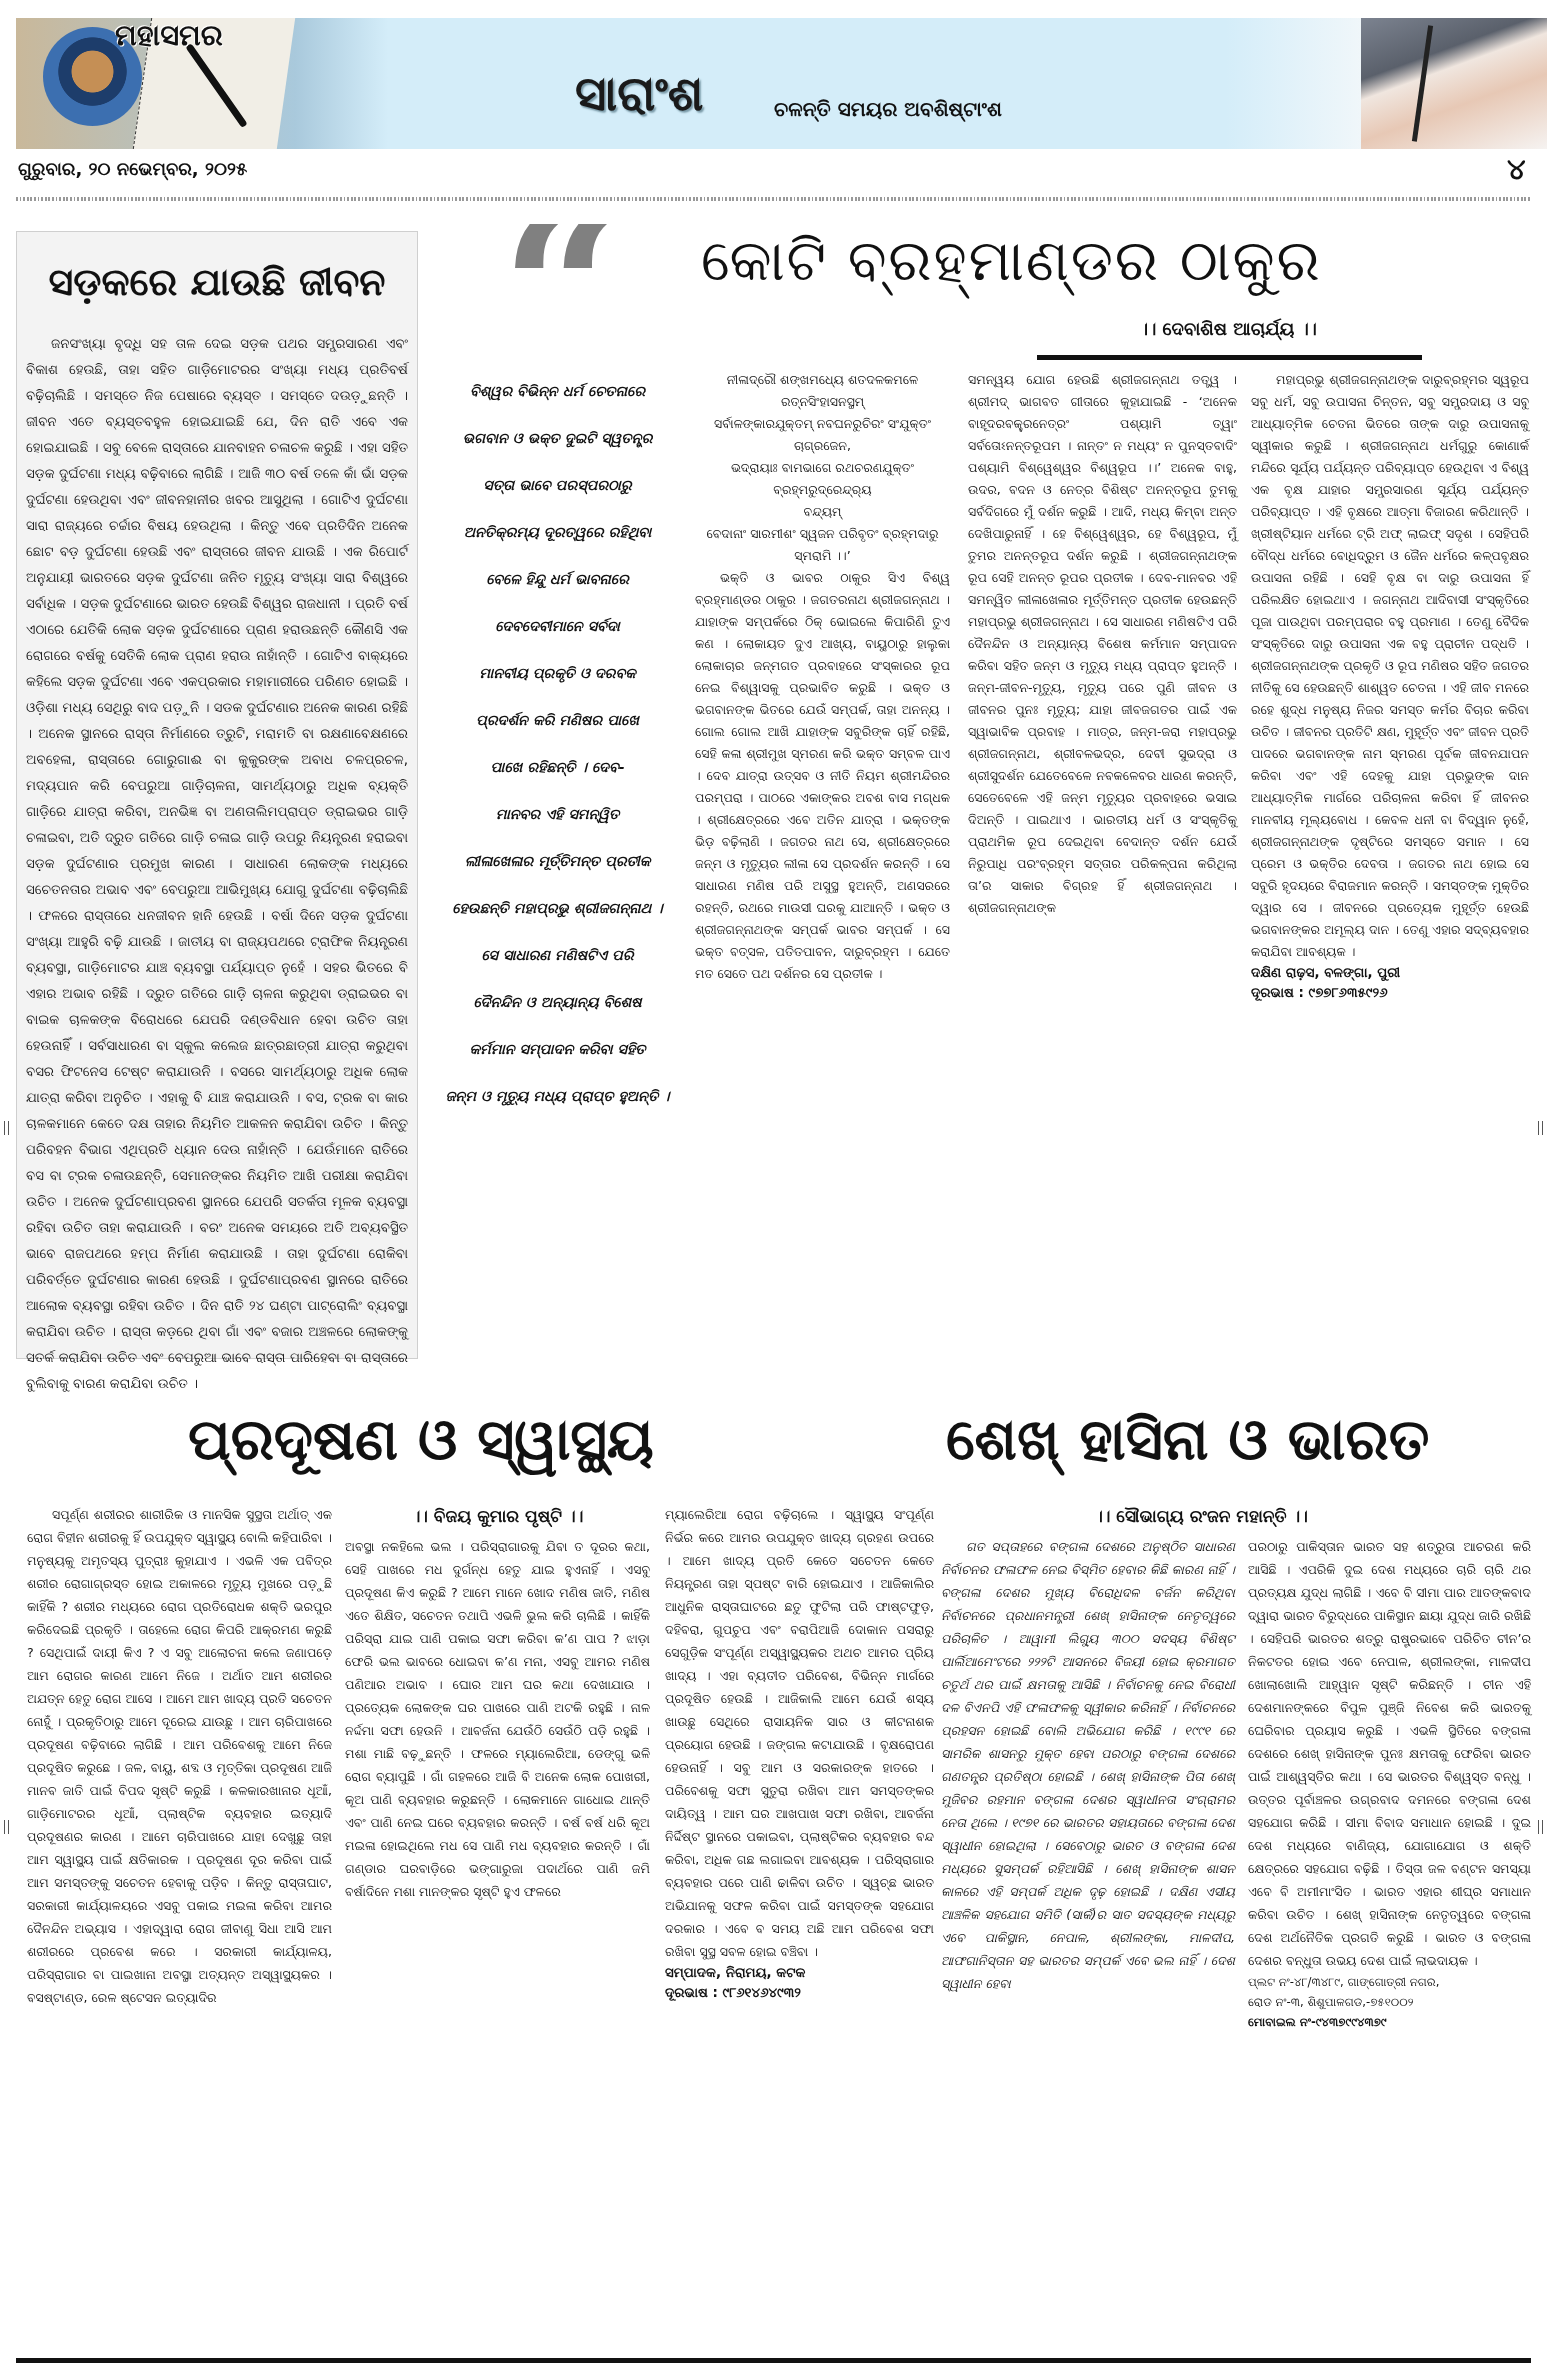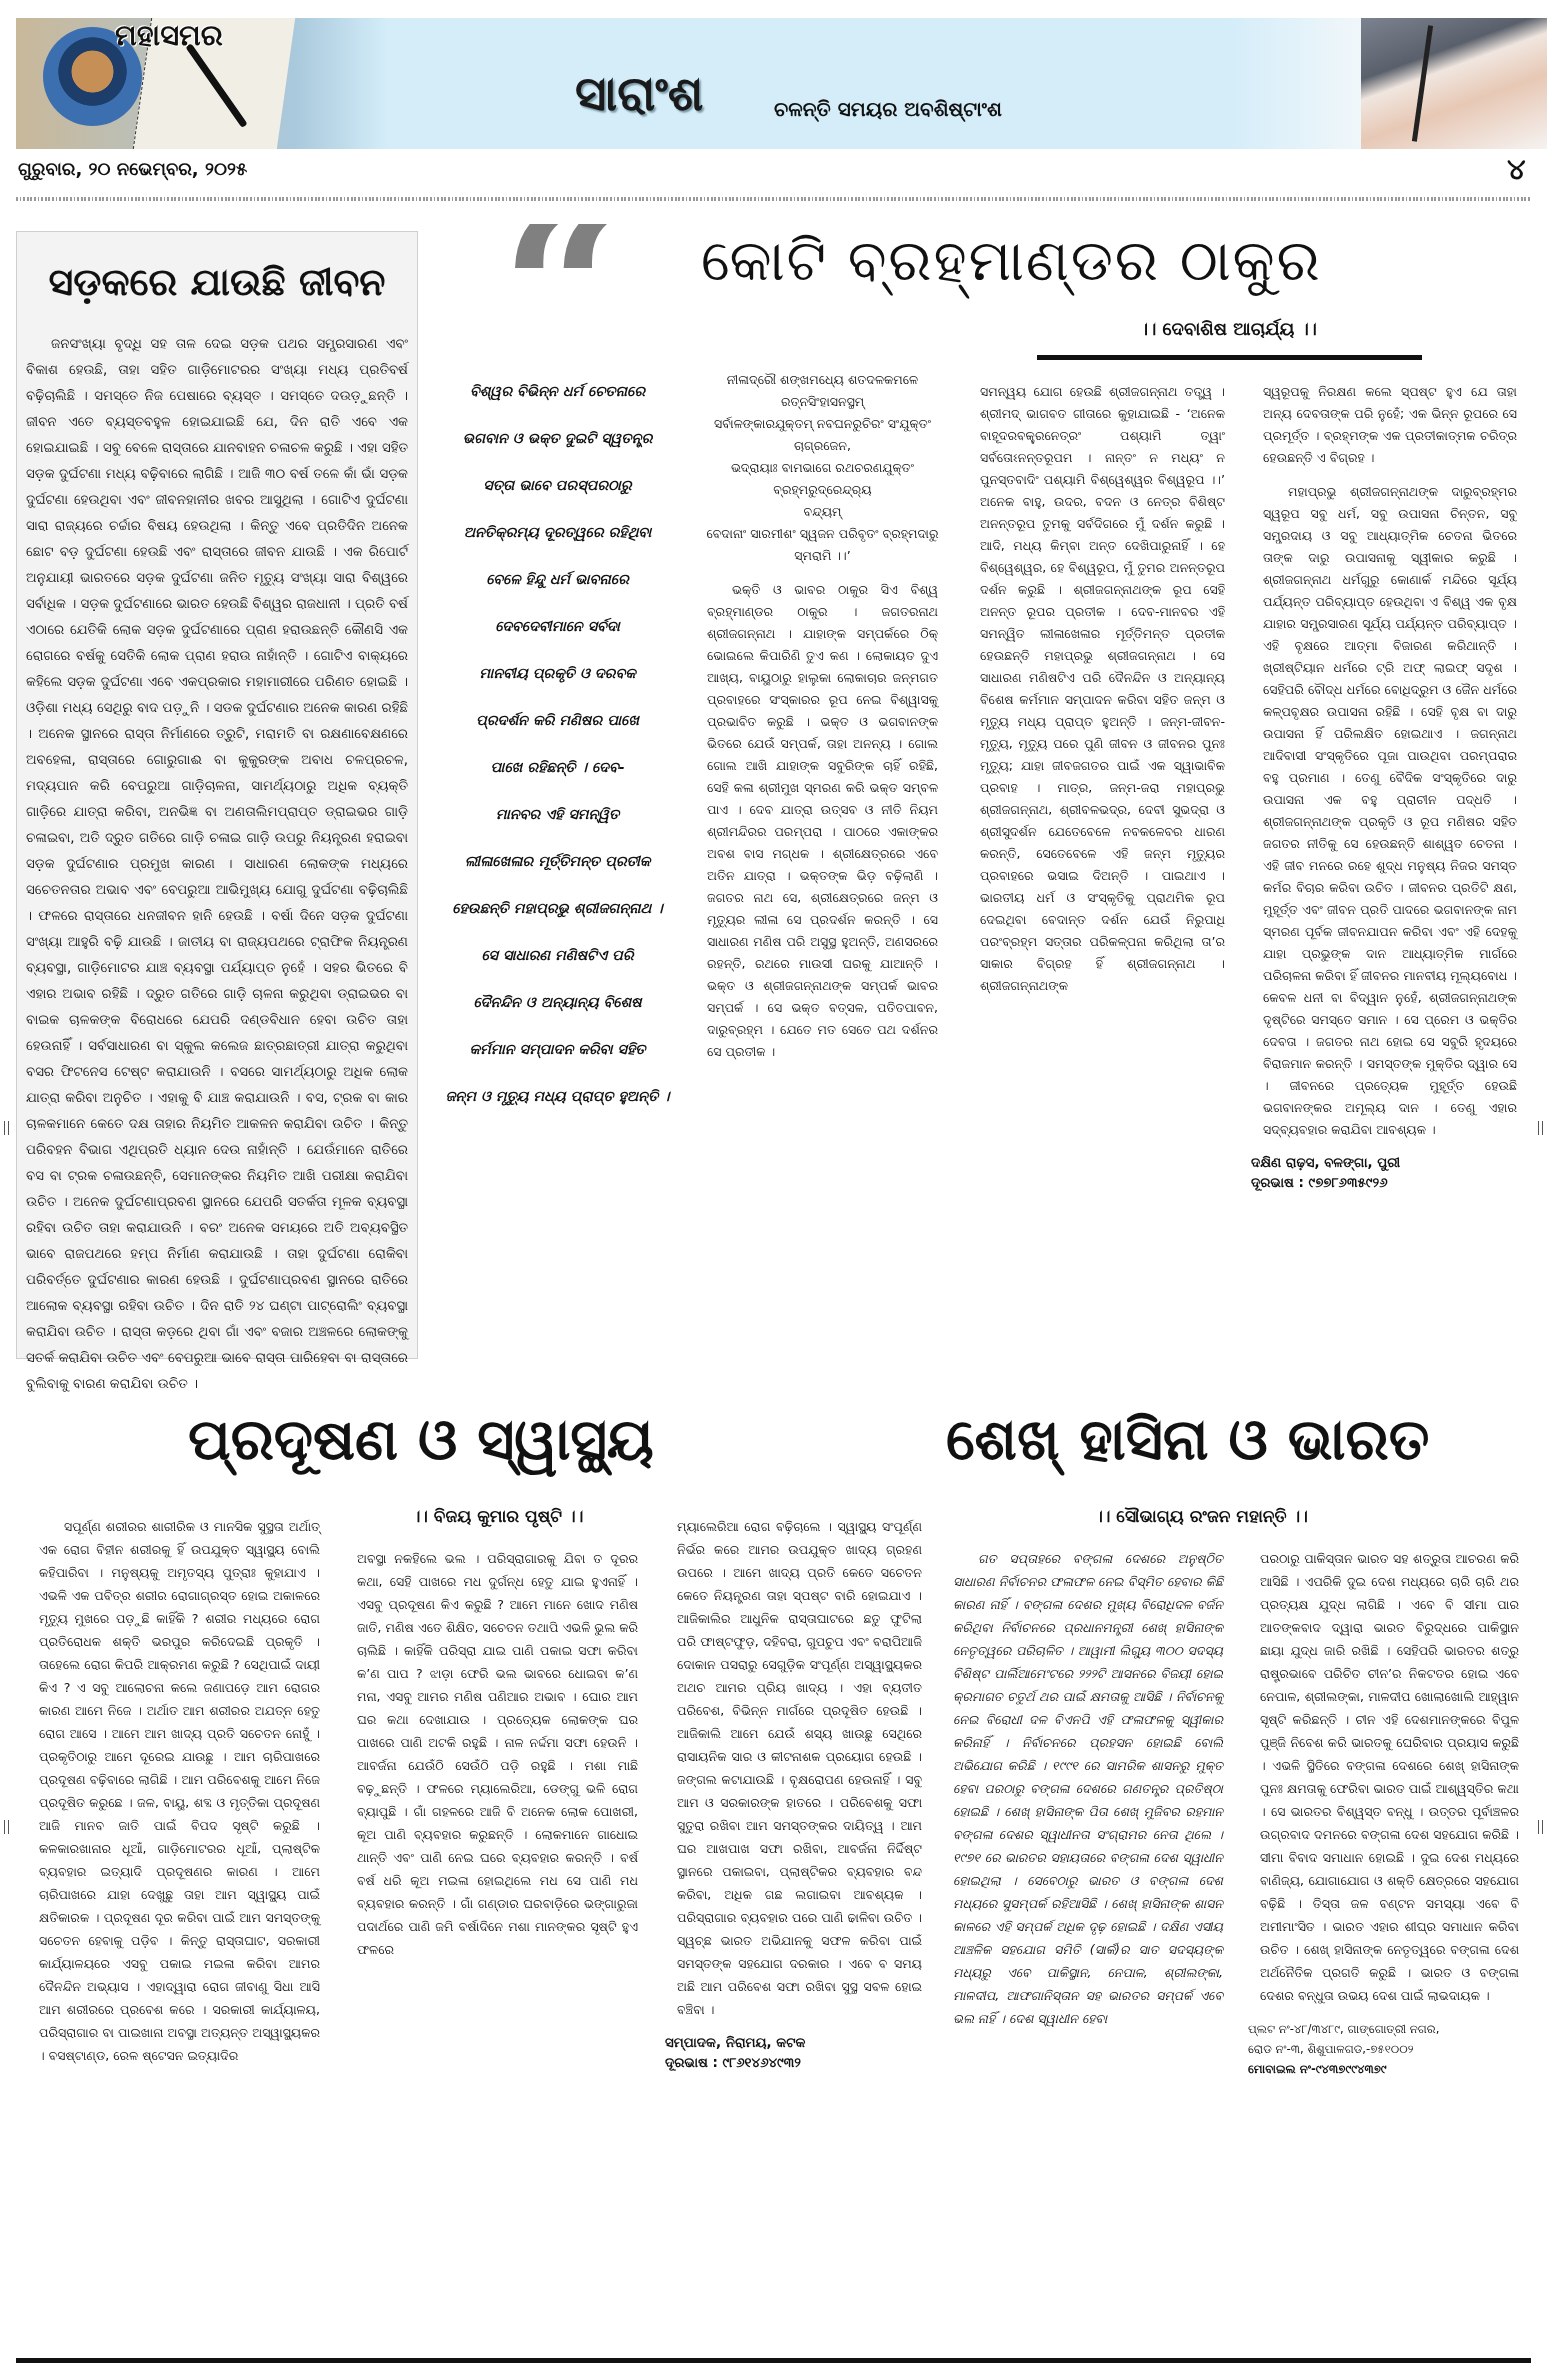--- a/index.html
+++ b/index.html
@@ -25,21 +25,21 @@
   
   .quote{position:absolute;left:439px;top:224px;width:237px;text-align:center;}
   .quote-mark{font-family:"DejaVu Serif",serif;font-size:215px;line-height:134px;color:#808080;font-weight:bold;height:126px;overflow:hidden;letter-spacing:-9px;}
   .quote-lines{margin-top:18px;}
   .quote-line{font-style:italic;font-weight:bold;font-size:14.3px;line-height:47px;white-space:nowrap;text-align:center;}
   
   .main-headline{position:absolute;left:701px;top:215px;width:807px;font-size:57px;line-height:90px;font-weight:normal;white-space:nowrap;letter-spacing:1.8px;}
   .byline{position:absolute;left:1040px;top:318px;width:377px;text-align:center;font-size:18px;font-weight:bold;}
   .byline-rule{position:absolute;left:1037px;top:355px;width:385px;height:4.5px;background:#111;}
   .col{position:absolute;font-size:12.6px;line-height:22px;text-align:justify;}
-  .col p{margin:12px;}
+  .col p{margin:0;}
   .verse{text-align:center;}
   .sig{text-align:left;font-weight:bold;font-size:13.4px;line-height:20px;}
   
   .headline-b{position:absolute;font-size:57px;font-weight:bold;line-height:81px;white-space:nowrap;}
   .byline-b{position:absolute;font-size:17px;font-weight:bold;text-align:center;}
   .bottom-rule{position:absolute;left:16px;top:2358px;width:1515px;height:5.4px;background:#111;}
   .tick{position:absolute;width:5.4px;height:14.3px;border-left:1.8px solid #555;border-right:1.8px solid #555;box-sizing:border-box;}
 </style>
 </head>
 <body>
@@ -99,21 +99,20 @@
       <div>ବନ୍ଦ୍ୟମ୍</div>
       <div>ବେଦାନାଂ ସାରମୀଶଂ ସ୍ୱଜନ ପରିବୃତଂ ବ୍ରହ୍ମଦାରୁ</div>
       <div>ସ୍ମରାମି ।।’</div>
     </div>
   <p class="indent">ଭକ୍ତି ଓ ଭାବର ଠାକୁର ସିଏ ବିଶ୍ୱ ବ୍ରହ୍ମାଣ୍ଡର ଠାକୁର । ଜଗତରନାଥ ଶ୍ରୀଜଗନ୍ନାଥ । ଯାହାଙ୍କ ସମ୍ପର୍କରେ ଠିକ୍ ଭୋଇଲେ କିପାରିଣି ତୁଏ କଣ । ଲୋକାୟତ ଦୁଏ ଆଖ୍ୟ, ବାୟୁଠାରୁ ହାଲୁକା ଲୋକାଚାର ଜନ୍ମଗତ ପ୍ରବାହରେ ସଂସ୍କାରର ରୂପ ନେଇ ବିଶ୍ୱାସକୁ ପ୍ରଭାବିତ କରୁଛି । ଭକ୍ତ ଓ ଭଗବାନଙ୍କ ଭିତରେ ଯେଉଁ ସମ୍ପର୍କ, ତାହା ଅନନ୍ୟ । ଗୋଲ ଗୋଲ ଆଖି ଯାହାଙ୍କ ସବୁରିଙ୍କ ଚାହିଁ ରହିଛି, ସେହି କଳା ଶ୍ରୀମୁଖ ସ୍ମରଣ କରି ଭକ୍ତ ସମ୍ବଳ ପାଏ । ଦେବ ଯାତ୍ରା ଉତ୍ସବ ଓ ନୀତି ନିୟମ ଶ୍ରୀମନ୍ଦିରର ପରମ୍ପରା । ପାଠରେ ଏକାଙ୍କର ଅବଶ ବାସ ମଗ୍ଧକ । ଶ୍ରୀକ୍ଷେତ୍ରରେ ଏବେ ଅତିନ ଯାତ୍ରା । ଭକ୍ତଙ୍କ ଭିଡ଼ ବଢ଼ିଲାଣି । ଜଗତର ନାଥ ସେ, ଶ୍ରୀକ୍ଷେତ୍ରରେ ଜନ୍ମ ଓ ମୃତ୍ୟୁର ଲୀଳା ସେ ପ୍ରଦର୍ଶନ କରନ୍ତି । ସେ ସାଧାରଣ ମଣିଷ ପରି ଅସୁସ୍ଥ ହୁଅନ୍ତି, ଅଣସରରେ ରହନ୍ତି, ରଥରେ ମାଉସୀ ଘରକୁ ଯାଆନ୍ତି । ଭକ୍ତ ଓ ଶ୍ରୀଜଗନ୍ନାଥଙ୍କ ସମ୍ପର୍କ ଭାବର ସମ୍ପର୍କ । ସେ ଭକ୍ତ ବତ୍ସଳ, ପତିତପାବନ, ଦାରୁବ୍ରହ୍ମ । ଯେତେ ମତ ସେତେ ପଥ ଦର୍ଶନର ସେ ପ୍ରତୀକ ।</p>
 </div>
 <div class="col" style="left:968px;top:369px;width:269px;">
   <p>ସମନ୍ୱୟ ଯୋଗ ହେଉଛି ଶ୍ରୀଜଗନ୍ନାଥ ତତ୍ତ୍ୱ । ଶ୍ରୀମଦ୍ ଭାଗବତ ଗୀତାରେ କୁହାଯାଇଛି - ‘ଅନେକ ବାହୂଦରବକ୍ତ୍ରନେତ୍ରଂ ପଶ୍ୟାମି ତ୍ୱାଂ ସର୍ବତୋଽନନ୍ତରୂପମ । ନାନ୍ତଂ ନ ମଧ୍ୟଂ ନ ପୁନସ୍ତବାଦିଂ ପଶ୍ୟାମି ବିଶ୍ୱେଶ୍ୱର ବିଶ୍ୱରୂପ ।।’ ଅନେକ ବାହୁ, ଉଦର, ବଦନ ଓ ନେତ୍ର ବିଶିଷ୍ଟ ଅନନ୍ତରୂପ ତୁମକୁ ସର୍ବଦିଗରେ ମୁଁ ଦର୍ଶନ କରୁଛି । ଆଦି, ମଧ୍ୟ କିମ୍ବା ଅନ୍ତ ଦେଖିପାରୁନାହିଁ । ହେ ବିଶ୍ୱେଶ୍ୱର, ହେ ବିଶ୍ୱରୂପ, ମୁଁ ତୁମର ଅନନ୍ତରୂପ ଦର୍ଶନ କରୁଛି । ଶ୍ରୀଜଗନ୍ନାଥଙ୍କ ରୂପ ସେହି ଅନନ୍ତ ରୂପର ପ୍ରତୀକ । ଦେବ-ମାନବର ଏହି ସମନ୍ୱିତ ଲୀଳାଖେଳାର ମୂର୍ତ୍ତିମନ୍ତ ପ୍ରତୀକ ହେଉଛନ୍ତି ମହାପ୍ରଭୁ ଶ୍ରୀଜଗନ୍ନାଥ । ସେ ସାଧାରଣ ମଣିଷଟିଏ ପରି ଦୈନନ୍ଦିନ ଓ ଅନ୍ୟାନ୍ୟ ବିଶେଷ କର୍ମମାନ ସମ୍ପାଦନ କରିବା ସହିତ ଜନ୍ମ ଓ ମୃତ୍ୟୁ ମଧ୍ୟ ପ୍ରାପ୍ତ ହୁଅନ୍ତି । ଜନ୍ମ-ଜୀବନ-ମୃତ୍ୟୁ, ମୃତ୍ୟୁ ପରେ ପୁଣି ଜୀବନ ଓ ଜୀବନର ପୁନଃ ମୃତ୍ୟୁ; ଯାହା ଜୀବଜଗତର ପାଇଁ ଏକ ସ୍ୱାଭାବିକ ପ୍ରବାହ । ମାତ୍ର, ଜନ୍ମ-ଜରା ମହାପ୍ରଭୁ ଶ୍ରୀଜଗନ୍ନାଥ, ଶ୍ରୀବଳଭଦ୍ର, ଦେବୀ ସୁଭଦ୍ରା ଓ ଶ୍ରୀସୁଦର୍ଶନ ଯେତେବେଳେ ନବକଳେବର ଧାରଣ କରନ୍ତି, ସେତେବେଳେ ଏହି ଜନ୍ମ ମୃତ୍ୟୁର ପ୍ରବାହରେ ଭସାଇ ଦିଅନ୍ତି । ପାଇଥାଏ । ଭାରତୀୟ ଧର୍ମ ଓ ସଂସ୍କୃତିକୁ ପ୍ରାଥମିକ ରୂପ ଦେଇଥିବା ବେଦାନ୍ତ ଦର୍ଶନ ଯେଉଁ ନିରୁପାଧି ପରଂବ୍ରହ୍ମ ସତ୍ତାର ପରିକଳ୍ପନା କରିଥିଲା ତା’ର ସାକାର ବିଗ୍ରହ ହିଁ ଶ୍ରୀଜଗନ୍ନାଥ । ଶ୍ରୀଜଗନ୍ନାଥଙ୍କ</p>
 </div>
 <div class="col" style="left:1251px;top:369px;width:278px;">
-  <p>ସ୍ୱରୂପକୁ ନିରକ୍ଷଣ କଲେ ସ୍ପଷ୍ଟ ହୁଏ ଯେ ତାହା ଅନ୍ୟ ଦେବତାଙ୍କ ପରି ନୁହେଁ; ଏକ ଭିନ୍ନ ରୂପରେ ସେ ପ୍ରମୂର୍ତ୍ତ । ବ୍ରହ୍ମଙ୍କ ଏକ ପ୍ରତୀକାତ୍ମକ ଚରିତ୍ର ହେଉଛନ୍ତି ଏ ବିଗ୍ରହ ।</p>
   <p class="indent">ମହାପ୍ରଭୁ ଶ୍ରୀଜଗନ୍ନାଥଙ୍କ ଦାରୁବ୍ରହ୍ମର ସ୍ୱରୂପ ସବୁ ଧର୍ମ, ସବୁ ଉପାସନା ଚିନ୍ତନ, ସବୁ ସମ୍ପ୍ରଦାୟ ଓ ସବୁ ଆଧ୍ୟାତ୍ମିକ ଚେତନା ଭିତରେ ତାଙ୍କ ଦାରୁ ଉପାସନାକୁ ସ୍ୱୀକାର କରୁଛି । ଶ୍ରୀଜଗନ୍ନାଥ ଧର୍ମଗୁରୁ କୋଣାର୍କ ମନ୍ଦିରେ ସୂର୍ଯ୍ୟ ପର୍ଯ୍ୟନ୍ତ ପରିବ୍ୟାପ୍ତ ହେଉଥିବା ଏ ବିଶ୍ୱ ଏକ ବୃକ୍ଷ ଯାହାର ସମ୍ପ୍ରସାରଣ ସୂର୍ଯ୍ୟ ପର୍ଯ୍ୟନ୍ତ ପରିବ୍ୟାପ୍ତ । ଏହି ବୃକ୍ଷରେ ଆତ୍ମା ବିଜାରଣ କରିଥାନ୍ତି । ଖ୍ରୀଷ୍ଟିୟାନ ଧର୍ମରେ ଟ୍ରି ଅଫ୍ ଲାଇଫ୍ ସଦୃଶ । ସେହିପରି ବୌଦ୍ଧ ଧର୍ମରେ ବୋଧିଦ୍ରୁମ ଓ ଜୈନ ଧର୍ମରେ କଳ୍ପବୃକ୍ଷର ଉପାସନା ରହିଛି । ସେହି ବୃକ୍ଷ ବା ଦାରୁ ଉପାସନା ହିଁ ପରିଲକ୍ଷିତ ହୋଇଥାଏ । ଜଗନ୍ନାଥ ଆଦିବାସୀ ସଂସ୍କୃତିରେ ପୂଜା ପାଉଥିବା ପରମ୍ପରାର ବହୁ ପ୍ରମାଣ । ତେଣୁ ବୈଦିକ ସଂସ୍କୃତିରେ ଦାରୁ ଉପାସନା ଏକ ବହୁ ପ୍ରାଚୀନ ପଦ୍ଧତି । ଶ୍ରୀଜଗନ୍ନାଥଙ୍କ ପ୍ରକୃତି ଓ ରୂପ ମଣିଷର ସହିତ ଜଗତର ନୀତିକୁ ସେ ହେଉଛନ୍ତି ଶାଶ୍ୱତ ଚେତନା । ଏହି ଜୀବ ମନରେ ରହେ ଶୁଦ୍ଧ ମନୁଷ୍ୟ ନିଜର ସମସ୍ତ କର୍ମର ବିଚାର କରିବା ଉଚିତ । ଜୀବନର ପ୍ରତିଟି କ୍ଷଣ, ମୁହୂର୍ତ୍ତ ଏବଂ ଜୀବନ ପ୍ରତି ପାଦରେ ଭଗବାନଙ୍କ ନାମ ସ୍ମରଣ ପୂର୍ବକ ଜୀବନଯାପନ କରିବା ଏବଂ ଏହି ଦେହକୁ ଯାହା ପ୍ରଭୁଙ୍କ ଦାନ ଆଧ୍ୟାତ୍ମିକ ମାର୍ଗରେ ପରିଚାଳନା କରିବା ହିଁ ଜୀବନର ମାନବୀୟ ମୂଲ୍ୟବୋଧ । କେବଳ ଧନୀ ବା ବିଦ୍ୱାନ ନୁହେଁ, ଶ୍ରୀଜଗନ୍ନାଥଙ୍କ ଦୃଷ୍ଟିରେ ସମସ୍ତେ ସମାନ । ସେ ପ୍ରେମ ଓ ଭକ୍ତିର ଦେବତା । ଜଗତର ନାଥ ହୋଇ ସେ ସବୁରି ହୃଦୟରେ ବିରାଜମାନ କରନ୍ତି । ସମସ୍ତଙ୍କ ମୁକ୍ତିର ଦ୍ୱାର ସେ । ଜୀବନରେ ପ୍ରତ୍ୟେକ ମୁହୂର୍ତ୍ତ ହେଉଛି ଭଗବାନଙ୍କର ଅମୂଲ୍ୟ ଦାନ । ତେଣୁ ଏହାର ସଦ୍‌ବ୍ୟବହାର କରାଯିବା ଆବଶ୍ୟକ ।</p>
   <div class="sig">ଦକ୍ଷିଣ ରାଢ଼ସ, ବଳଙ୍ଗା, ପୁରୀ</div>
   <div class="sig">ଦୂରଭାଷ : ୯୭୭୮୬୩୫୯୨୬</div>
 </div>
 
 <div class="headline-b" style="left:188px;top:1399px;">ପ୍ରଦୂଷଣ ଓ ସ୍ୱାସ୍ଥ୍ୟ</div>
 <div class="byline-b" style="left:341px;top:1506px;width:314px;">।। ବିଜୟ କୁମାର ପୃଷ୍ଟି ।।</div>
 <div class="col" style="left:27px;top:1503px;width:305px;line-height:23px;">
   <p class="indent">ସପୂର୍ଣ୍ଣ ଶରୀରର ଶାରୀରିକ ଓ ମାନସିକ ସୁସ୍ଥତା ଅର୍ଥାତ୍ ଏକ ରୋଗ ବିହୀନ ଶରୀରକୁ ହିଁ ଉପଯୁକ୍ତ ସ୍ୱାସ୍ଥ୍ୟ ବୋଲି କହିପାରିବା । ମନୁଷ୍ୟକୁ ଅମୃତସ୍ୟ ପୁତ୍ରାଃ କୁହାଯାଏ । ଏଭଳି ଏକ ପବିତ୍ର ଶରୀର ରୋଗାଗ୍ରସ୍ତ ହୋଇ ଅକାଳରେ ମୃତ୍ୟୁ ମୁଖରେ ପଡ଼ୁଛି କାହିଁକି ? ଶରୀର ମଧ୍ୟରେ ରୋଗ ପ୍ରତିରୋଧକ ଶକ୍ତି ଭରପୁର କରିଦେଇଛି ପ୍ରକୃତି । ତାହେଲେ ରୋଗ କିପରି ଆକ୍ରମଣ କରୁଛି ? ସେଥିପାଇଁ ଦାୟୀ କିଏ ? ଏ ସବୁ ଆଲୋଚନା କଲେ ଜଣାପଡ଼େ ଆମ ରୋଗର କାରଣ ଆମେ ନିଜେ । ଅର୍ଥାତ ଆମ ଶରୀରର ଅଯତ୍ନ ହେତୁ ରୋଗ ଆସେ । ଆମେ ଆମ ଖାଦ୍ୟ ପ୍ରତି ସଚେତନ ନୋହୁଁ । ପ୍ରକୃତିଠାରୁ ଆମେ ଦୂରେଇ ଯାଉଛୁ । ଆମ ଚାରିପାଖରେ ପ୍ରଦୂଷଣ ବଢ଼ିବାରେ ଲାଗିଛି । ଆମ ପରିବେଶକୁ ଆମେ ନିଜେ ପ୍ରଦୂଷିତ କରୁଛେ । ଜଳ, ବାୟୁ, ଶବ୍ଦ ଓ ମୃତ୍ତିକା ପ୍ରଦୂଷଣ ଆଜି ମାନବ ଜାତି ପାଇଁ ବିପଦ ସୃଷ୍ଟି କରୁଛି । କଳକାରଖାନାର ଧୂଆଁ, ଗାଡ଼ିମୋଟରର ଧୂଆଁ, ପ୍ଲାଷ୍ଟିକ ବ୍ୟବହାର ଇତ୍ୟାଦି ପ୍ରଦୂଷଣର କାରଣ । ଆମେ ଚାରିପାଖରେ ଯାହା ଦେଖୁଛୁ ତାହା ଆମ ସ୍ୱାସ୍ଥ୍ୟ ପାଇଁ କ୍ଷତିକାରକ । ପ୍ରଦୂଷଣ ଦୂର କରିବା ପାଇଁ ଆମ ସମସ୍ତଙ୍କୁ ସଚେତନ ହେବାକୁ ପଡ଼ିବ । କିନ୍ତୁ ରାସ୍ତାଘାଟ, ସରକାରୀ କାର୍ଯ୍ୟାଳୟରେ ଏସବୁ ପକାଇ ମଇଳା କରିବା ଆମର ଦୈନନ୍ଦିନ ଅଭ୍ୟାସ । ଏହାଦ୍ୱାରା ରୋଗ ଜୀବାଣୁ ସିଧା ଆସି ଆମ ଶରୀରରେ ପ୍ରବେଶ କରେ । ସରକାରୀ କାର୍ଯ୍ୟାଳୟ, ପରିସ୍ରାଗାର ବା ପାଇଖାନା ଅବସ୍ଥା ଅତ୍ୟନ୍ତ ଅସ୍ୱାସ୍ଥ୍ୟକର । ବସଷ୍ଟାଣ୍ଡ, ରେଳ ଷ୍ଟେସନ ଇତ୍ୟାଦିର</p>
 </div>

